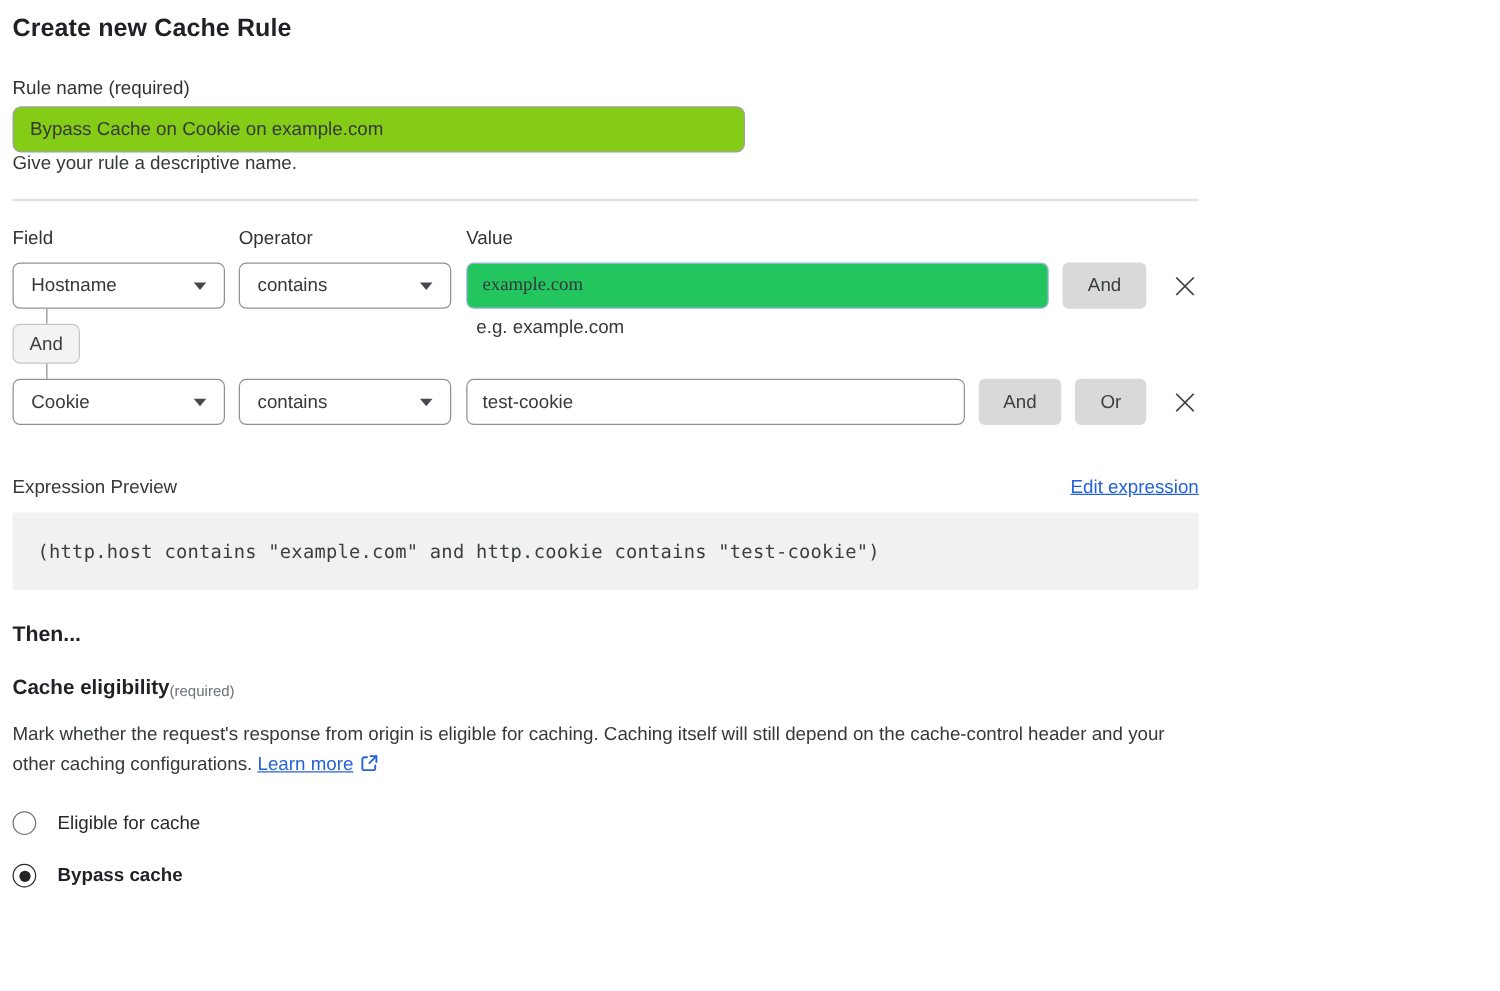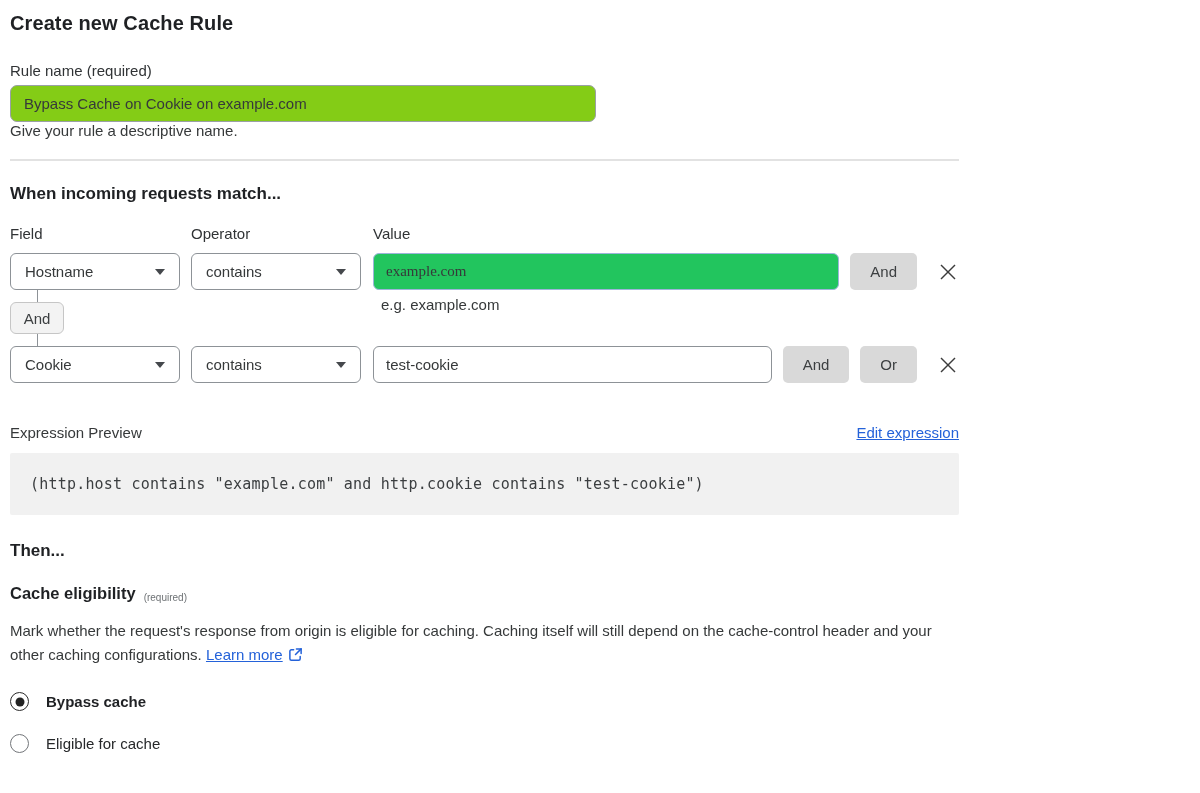--- a/index.html
+++ b/index.html
@@ -82,21 +82,21 @@
     margin-top: 12px; height: 62px; background: #f1f1f1; border-radius: 2px;
     display: flex; align-items: center; padding: 0 20px;
     font-family: "DejaVu Sans Mono", "Liberation Mono", monospace;
     font-size: 15px; color: #3b3e40; letter-spacing: .2px;
   }
 
   h2.then-heading { font-size: 17px; font-weight: 700; color: #1f2124; margin-top: 26px; }
 
   .eligibility-heading { margin-top: 23px; display: flex; align-items: flex-end; }
   .eligibility-heading .hd { font-size: 16.5px; font-weight: 700; color: #1f2124; }
-  .eligibility-heading .req { font-size: 10px; color: #6e7275; margin-left: 8px; }
+  .eligibility-heading .req { font-size: 12px; color: #6e7275; }
 
   .description { margin-top: 16px; font-size: 15px; color: #36393a; line-height: 24px; max-width: 1160px; }
   .ext-icon { display: inline-block; vertical-align: -2px; margin-left: 5px; }
 
   .radio-row { display: flex; align-items: center; margin-top: 23px; cursor: pointer; }
   .radio-circle {
     width: 19px; height: 19px; border-radius: 50%; flex: none;
     border: 1.5px solid #73767a; background: #fff; position: relative;
   }
   .radio-row.selected .radio-circle { border-color: #2b2b2b; }
@@ -114,21 +114,20 @@
 <div class="container">
 
   <h1 class="page-title">Create new Cache Rule</h1>
 
   <div class="field-label">Rule name (required)</div>
   <input class="text-input" type="text" value="Bypass Cache on Cookie on example.com" style="">
   <div class="helper-text">Give your rule a descriptive name.</div>
 
   <hr class="divider">
 
-  <h2 class="section-heading">When incoming requests match...</h2>
 
   <div class="col-labels">
     <div class="lbl-field">Field</div>
     <div class="lbl-operator">Operator</div>
     <div class="lbl-value">Value</div>
   </div>
 
   <div class="match-row">
     <div class="select-box">
       <span>Hostname</span>
@@ -194,22 +193,22 @@
 
   <div class="description">
     <span>Mark whether the request's response from origin is eligible for caching. Caching itself will still depend on the cache-control header and your other caching configurations.</span>
     <a class="link">Learn more</a><span class="ext-icon"><svg width="15" height="15" viewBox="0 0 16 16">
           <path d="M6 3 H3.6 C2.7 3 2 3.7 2 4.6 V12.4 C2 13.3 2.7 14 3.6 14 H11.4 C12.3 14 13 13.3 13 12.4 V10" fill="none" stroke="#2462d9" stroke-width="1.6" stroke-linecap="round"></path>
           <path d="M9 2 H14 V7" fill="none" stroke="#2462d9" stroke-width="1.6" stroke-linecap="round" stroke-linejoin="round"></path>
           <line x1="14" y1="2" x2="8" y2="8" stroke="#2462d9" stroke-width="1.6" stroke-linecap="round"></line>
         </svg></span>
   </div>
 
+  <div class="radio-row">
+    <span class="radio-circle"></span>
+    <span class="radio-label">Eligible for cache</span>
+  </div>
   <div class="radio-row selected">
     <span class="radio-circle"></span>
     <span class="radio-label">Bypass cache</span>
   </div>
-  <div class="radio-row">
-    <span class="radio-circle"></span>
-    <span class="radio-label">Eligible for cache</span>
-  </div>
 
 </div>
 
 </body></html>

